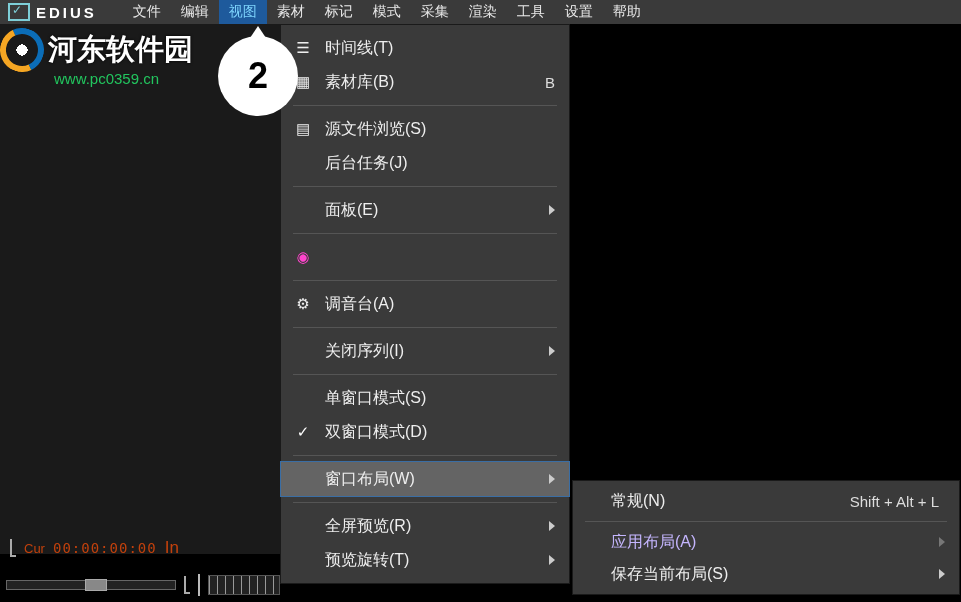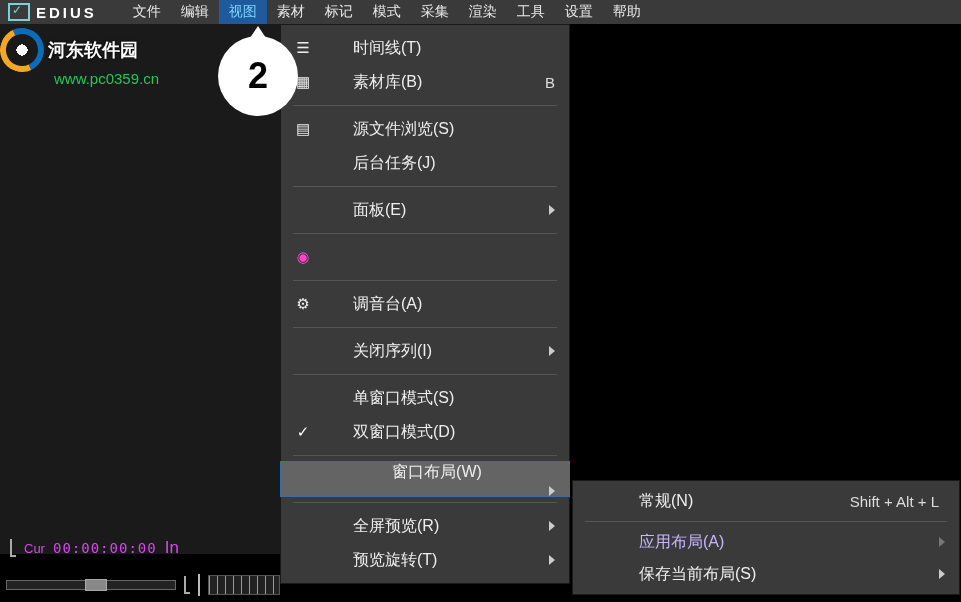--- a/index.html
+++ b/index.html
@@ -66,21 +66,21 @@
     .watermark-logo::before {
       content: "";
       position: absolute; inset: 0;
       border-radius: 50%;
       border: 6px solid #f5a623;
       border-top-color: #0b6db7;
       border-right-color: #0b6db7;
       transform: rotate(20deg);
     }
     .watermark-text {
-      font-size: 18px; font-weight: bold;
+      font-size: 29px; font-weight: bold;
       color: #fff;
       text-shadow: 0 0 3px #000;
       text-align: center;
     }
     .watermark-url {
       font-size: 15px;
       color: #22c55e;
       margin-left: 54px;
       margin-top: -2px;
     }
@@ -119,29 +119,28 @@
       height: 34px;
       padding: 0 14px 0 10px;
       font-size: 16px;
       color: #eee;
       cursor: pointer;
       position: relative;
     }
     .menu-row.highlighted {
       background: #646464;
       outline: 1px solid #3a6ea5;
-      flex-direction: column;
     }
     .menu-icon {
       width: 24px;
       display: flex; justify-content: center;
       margin-right: 10px;
       font-size: 15px;
     }
-    .menu-label { flex: 1; margin-left: 28px; }
+    .menu-label { flex: 1; }
     .menu-shortcut { font-size: 15px; color: #ddd; margin-left: auto; }
     .menu-arrow {
       margin-left: auto;
       width: 0; height: 0;
       border-top: 5px solid transparent;
       border-bottom: 5px solid transparent;
       border-left: 6px solid #ccc;
     }
     .menu-sep {
       height: 1px; background: #555;
@@ -168,21 +167,21 @@
       background: #1a1a1a;
     }
     .preview-dark2 {
       position: absolute; top: 24px; left: 570px; width: 391px; height: 458px;
       background: #000;
     }
     .timeline-area {
       position: absolute;
       left: 10px; bottom: 44px;
       display: flex; align-items: center;
-      color: #d946ef; font-size: 12px;
+      color: #c2410c; font-size: 12px;
       gap: 8px;
       margin-top: 36px;
     }
     .tl-marker {
       width: 6px; height: 18px;
       border-left: 2px solid #aaa;
       border-bottom: 2px solid #aaa;
     }
     .cur-label { font-size: 13px; }
     .timecode { font-family: monospace; letter-spacing: 1px; font-size: 14px; }

